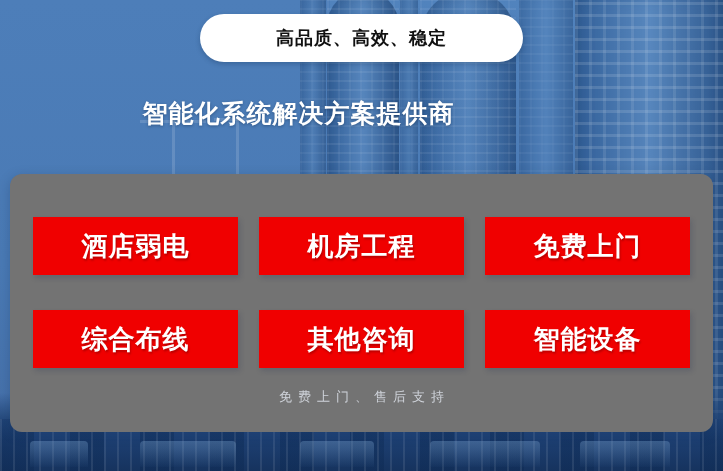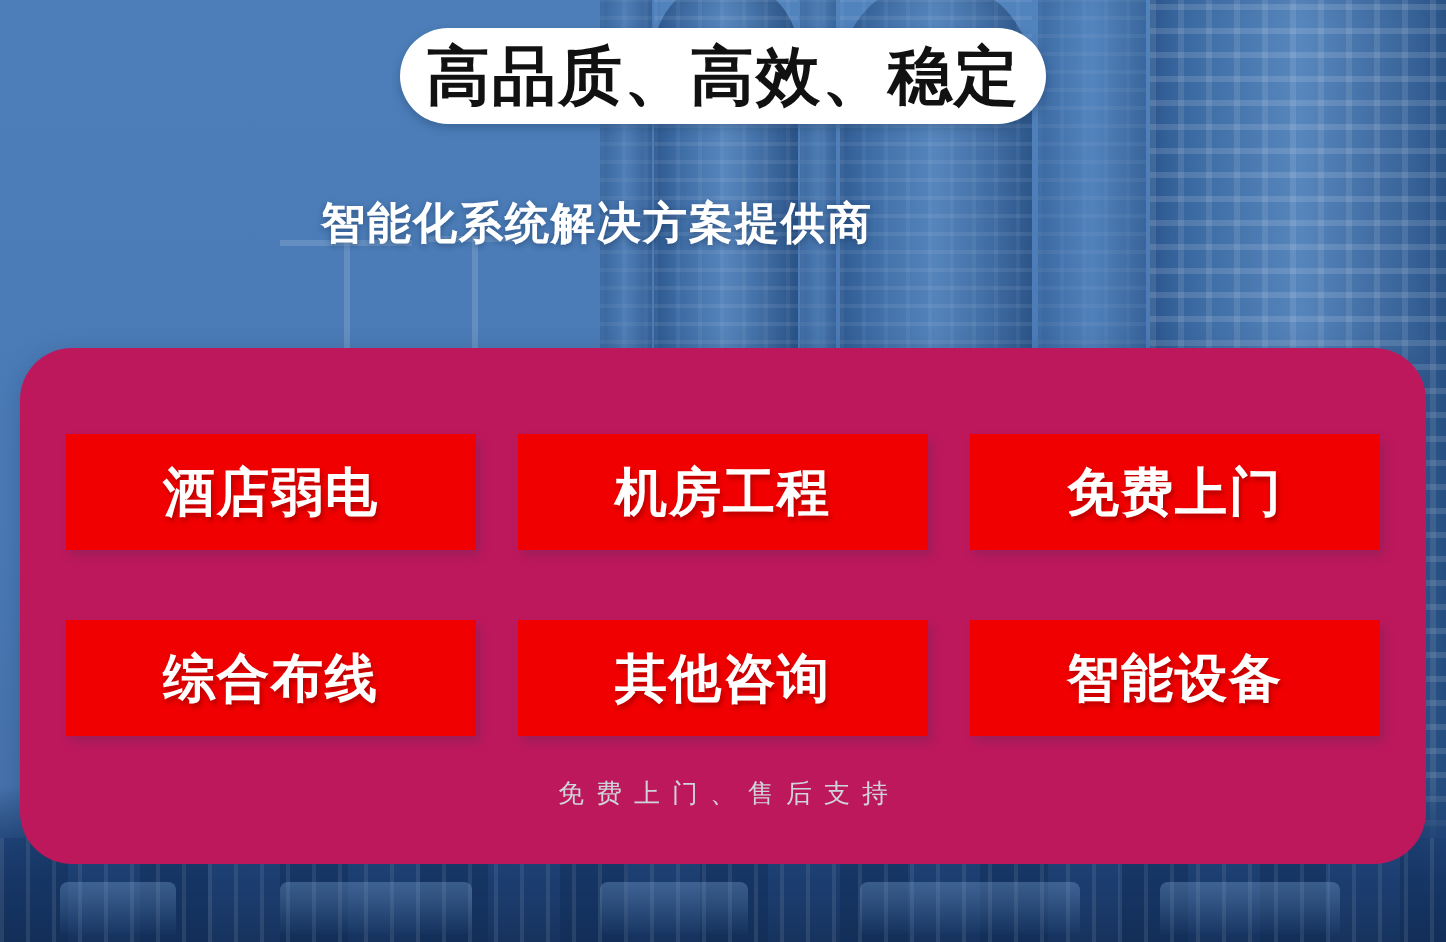--- a/index.html
+++ b/index.html
@@ -100,52 +100,52 @@
     width: 323px;
     height: 48px;
     background: #ffffff;
     border-radius: 24px;
     box-shadow: 0 2px 5px rgba(18,45,82,.30);
     display: flex;
     align-items: center;
     justify-content: center;
   }
   .pill-text {
-    font-size: 32px;
+    font-size: 18px;
     font-weight: bold;
     color: #111111;
     letter-spacing: 1px;
     line-height: 1;
     white-space: nowrap;
   }
 
   
   .subtitle {
     position: absolute;
     left: 0;
     top: 97px;
     width: 597px;
     text-align: center;
-    font-size: 22px;
+    font-size: 25px;
     font-weight: bold;
     color: #ffffff;
     letter-spacing: 1px;
     text-shadow: 0 1px 3px rgba(16,42,78,.45);
     white-space: nowrap;
   }
 
   
   .card {
     position: absolute;
     left: 10px;
     top: 174px;
     width: 703px;
     height: 258px;
-    background: #be185d;
-    border-radius: 26px;
+    background: #737373;
+    border-radius: 12px;
     box-shadow: 0 3px 12px rgba(17,44,80,.25);
   }
 
   .btn-grid {
     position: absolute;
     left: 23px;
     top: 43px;
     width: 657px;
     display: grid;
     grid-template-columns: repeat(3, 205px);

